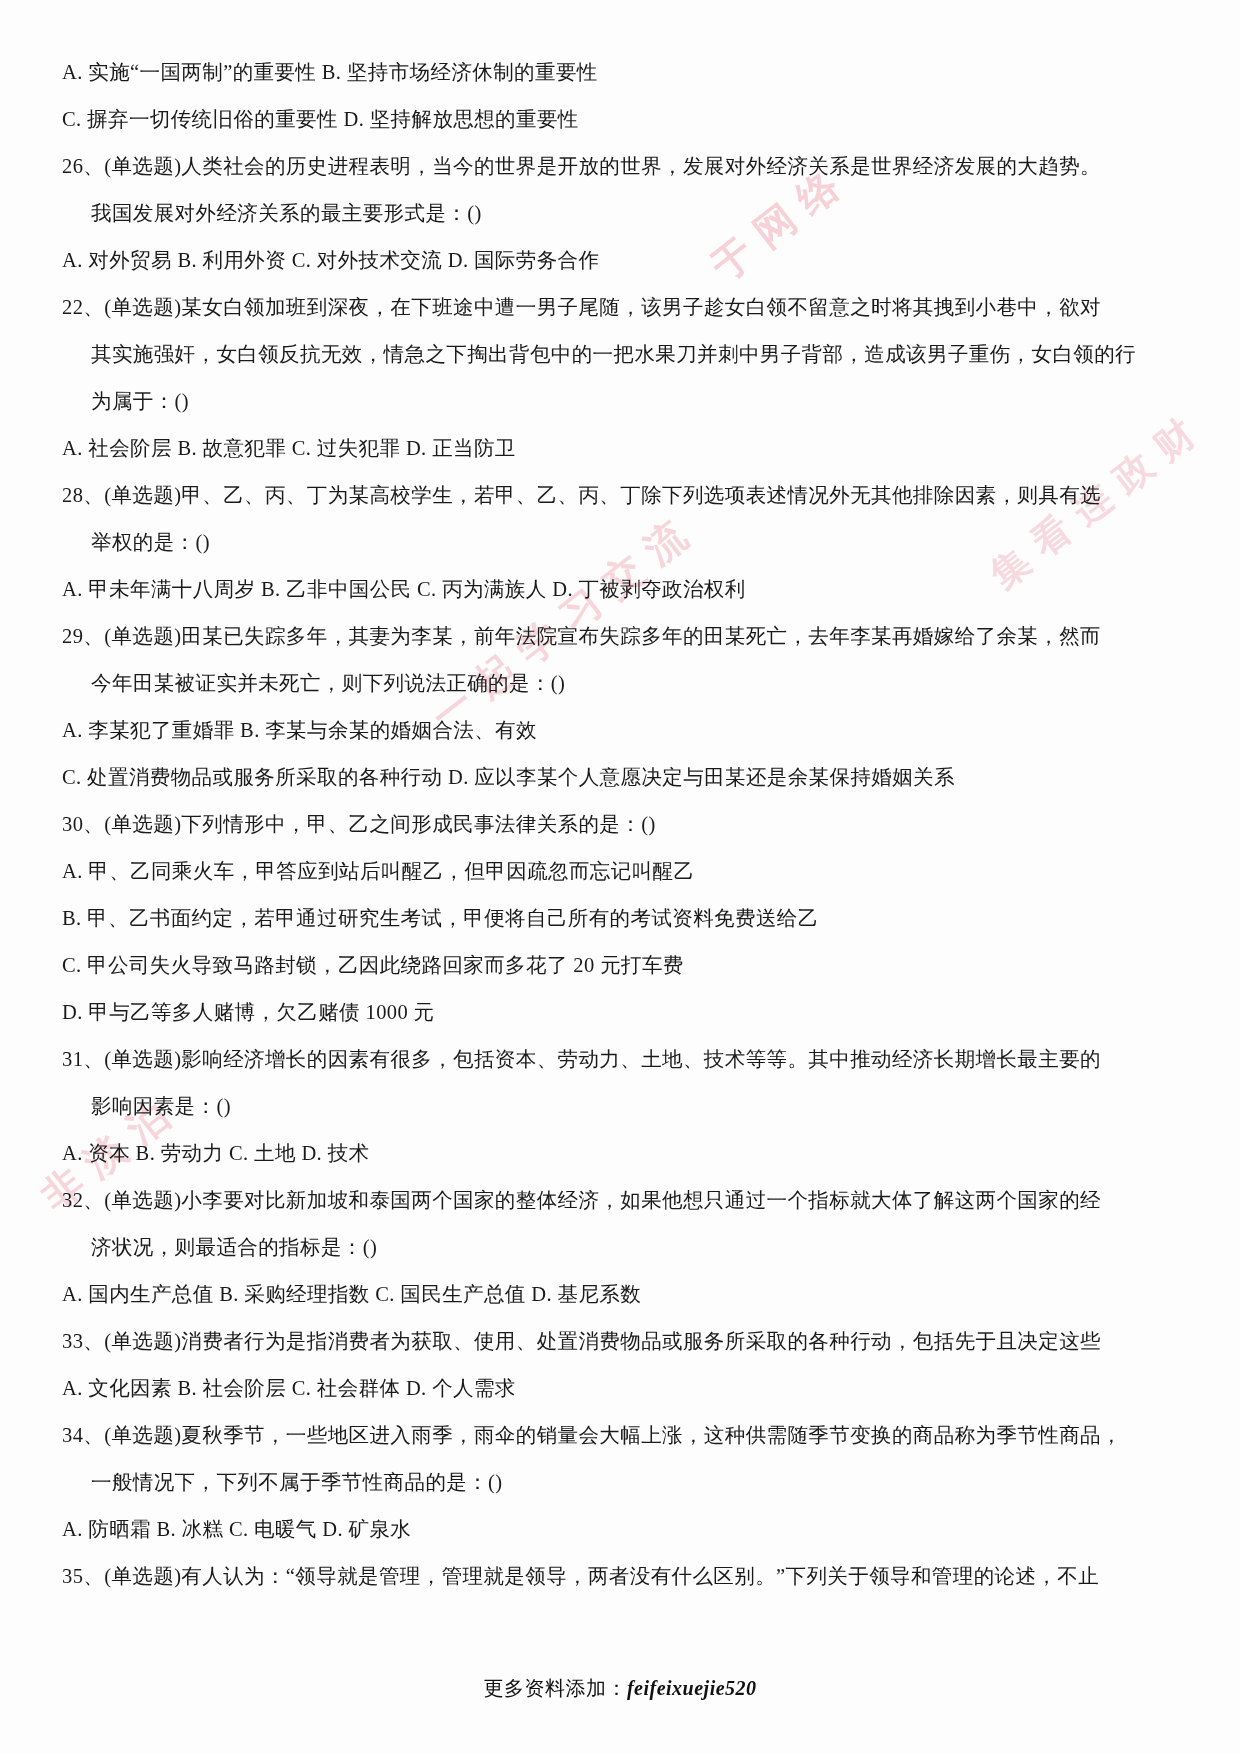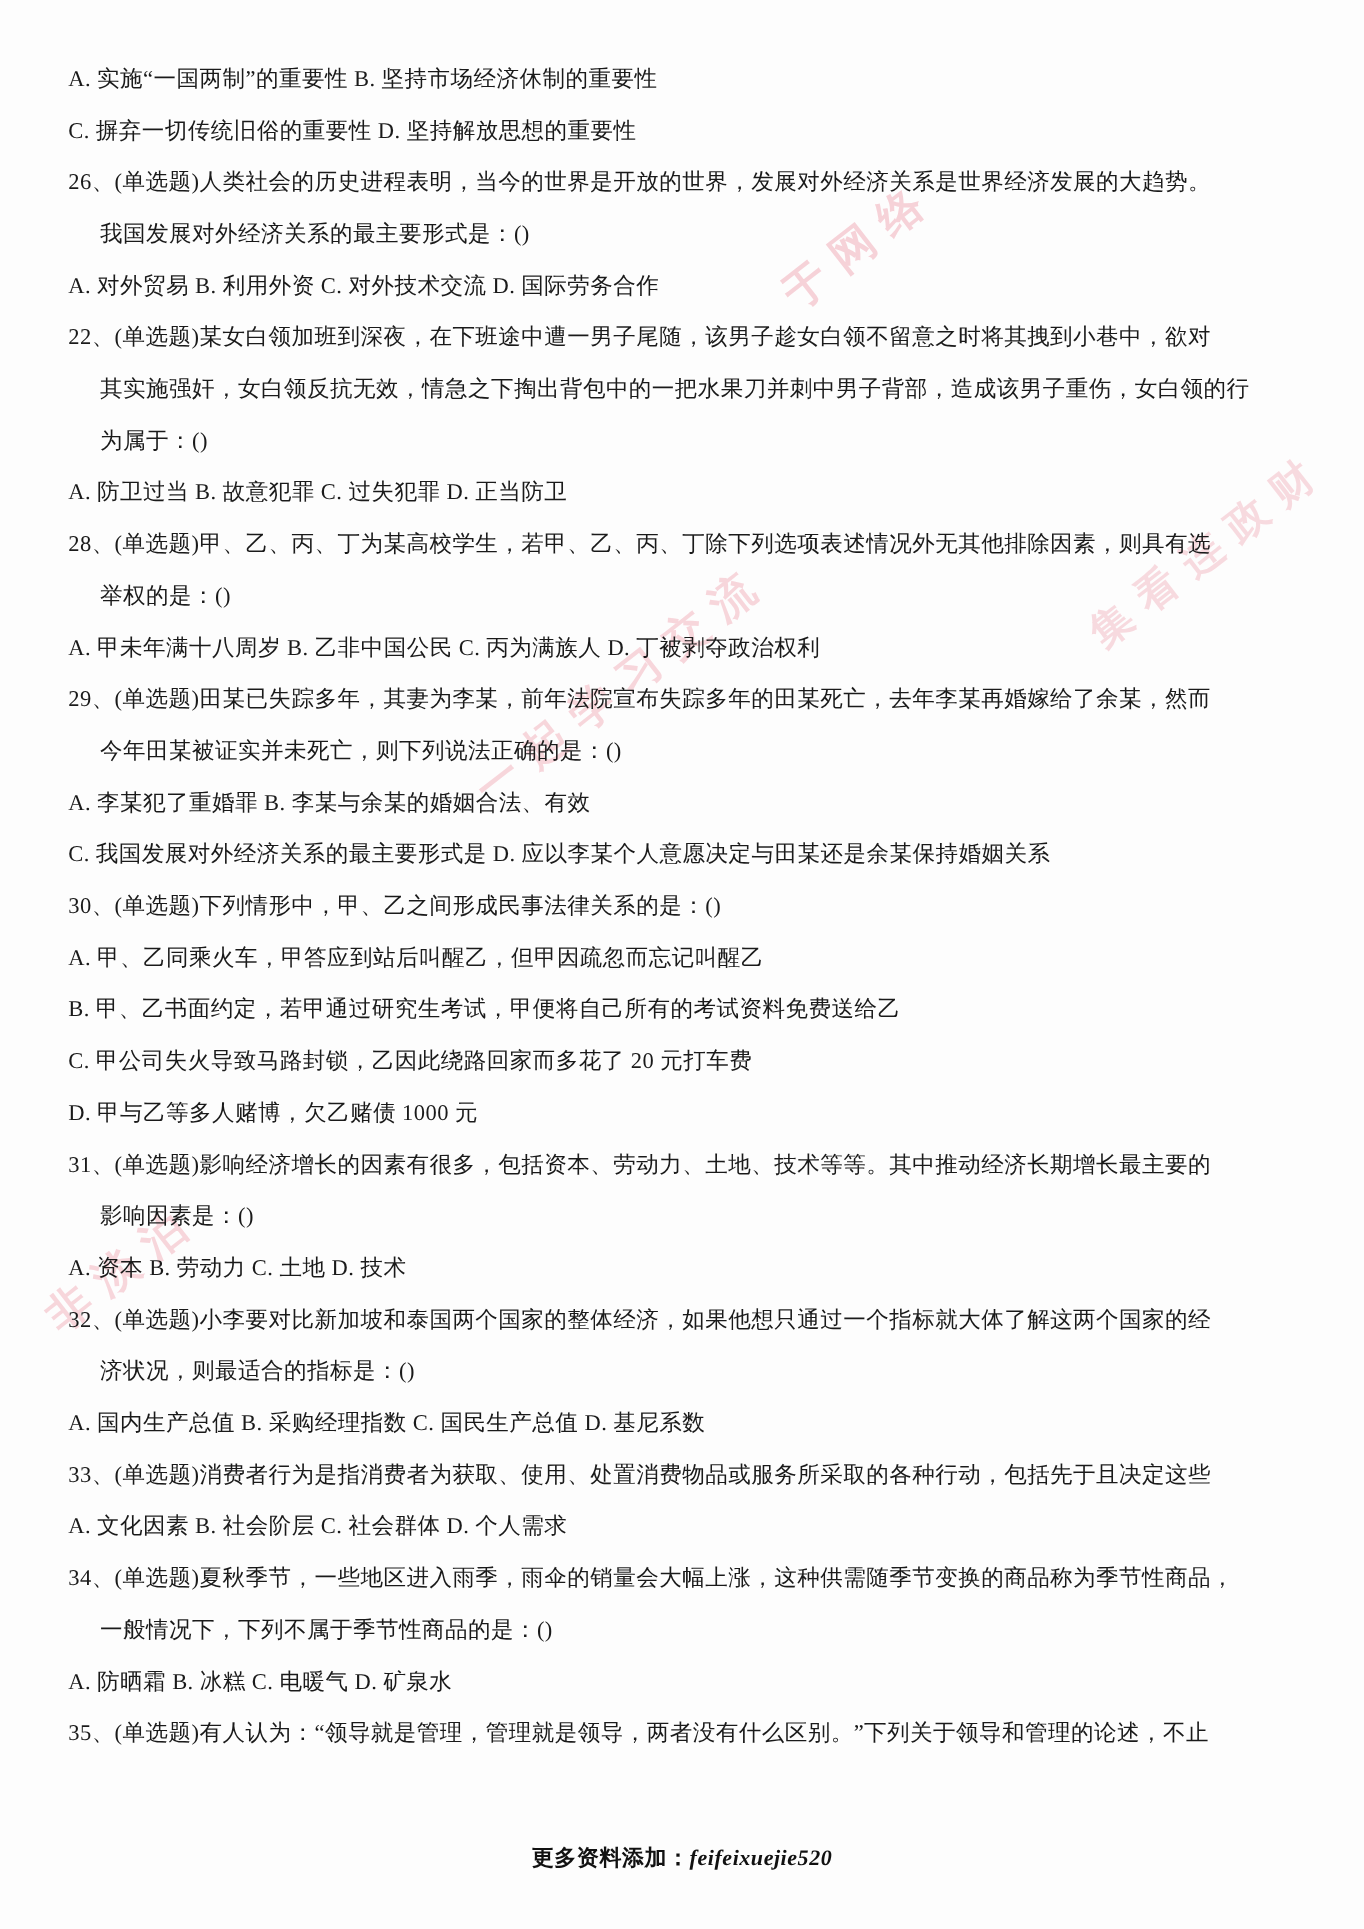--- a/index.html
+++ b/index.html
@@ -93,21 +93,21 @@
   .footer {
     position: absolute;
     left: 0;
     right: 0;
     bottom: 52px;
     text-align: center;
     z-index: 10;
   }
   .footer-text {
     font-size: 20px;
-    font-weight: 700;
+    font-weight: 400;
     color: #111;
     letter-spacing: .5px;
     font-family: "Liberation Serif", "DejaVu Serif", serif;
   }
   .footer-handle {
     font-family: "Liberation Serif", "DejaVu Serif", serif;
     font-weight: 700;
     font-style: italic;
   }
 </style>
@@ -125,28 +125,28 @@
 
   <div class="content">
     <p class="line">A. 实施“一国两制”的重要性 B. 坚持市场经济休制的重要性</p>
     <p class="line">C. 摒弃一切传统旧俗的重要性 D. 坚持解放思想的重要性</p>
     <p class="line">26、(单选题)人类社会的历史进程表明，当今的世界是开放的世界，发展对外经济关系是世界经济发展的大趋势。</p>
     <p class="line indent">我国发展对外经济关系的最主要形式是：()</p>
     <p class="line">A. 对外贸易 B. 利用外资 C. 对外技术交流 D. 国际劳务合作</p>
     <p class="line">22、(单选题)某女白领加班到深夜，在下班途中遭一男子尾随，该男子趁女白领不留意之时将其拽到小巷中，欲对</p>
     <p class="line indent">其实施强奸，女白领反抗无效，情急之下掏出背包中的一把水果刀并刺中男子背部，造成该男子重伤，女白领的行</p>
     <p class="line indent">为属于：()</p>
-    <p class="line">A. 防卫过当 B. 故意犯罪 C. 过失犯罪 D. 正当防卫</p>
+    <p class="line">A. 社会阶层 B. 故意犯罪 C. 过失犯罪 D. 正当防卫</p>
     <p class="line">28、(单选题)甲、乙、丙、丁为某高校学生，若甲、乙、丙、丁除下列选项表述情况外无其他排除因素，则具有选</p>
     <p class="line indent">举权的是：()</p>
     <p class="line">A. 甲未年满十八周岁 B. 乙非中国公民 C. 丙为满族人 D. 丁被剥夺政治权利</p>
     <p class="line">29、(单选题)田某已失踪多年，其妻为李某，前年法院宣布失踪多年的田某死亡，去年李某再婚嫁给了余某，然而</p>
     <p class="line indent">今年田某被证实并未死亡，则下列说法正确的是：()</p>
     <p class="line">A. 李某犯了重婚罪 B. 李某与余某的婚姻合法、有效</p>
-    <p class="line">C. 我国发展对外经济关系的最主要形式是 D. 应以李某个人意愿决定与田某还是余某保持婚姻关系</p>
+    <p class="line">C. 处置消费物品或服务所采取的各种行动 D. 应以李某个人意愿决定与田某还是余某保持婚姻关系</p>
     <p class="line">30、(单选题)下列情形中，甲、乙之间形成民事法律关系的是：()</p>
     <p class="line">A. 甲、乙同乘火车，甲答应到站后叫醒乙，但甲因疏忽而忘记叫醒乙</p>
     <p class="line">B. 甲、乙书面约定，若甲通过研究生考试，甲便将自己所有的考试资料免费送给乙</p>
     <p class="line">C. 甲公司失火导致马路封锁，乙因此绕路回家而多花了 20 元打车费</p>
     <p class="line">D. 甲与乙等多人赌博，欠乙赌债 1000 元</p>
     <p class="line">31、(单选题)影响经济增长的因素有很多，包括资本、劳动力、土地、技术等等。其中推动经济长期增长最主要的</p>
     <p class="line indent">影响因素是：()</p>
     <p class="line">A. 资本 B. 劳动力 C. 土地 D. 技术</p>
     <p class="line">32、(单选题)小李要对比新加坡和泰国两个国家的整体经济，如果他想只通过一个指标就大体了解这两个国家的经</p>
     <p class="line indent">济状况，则最适合的指标是：()</p>

